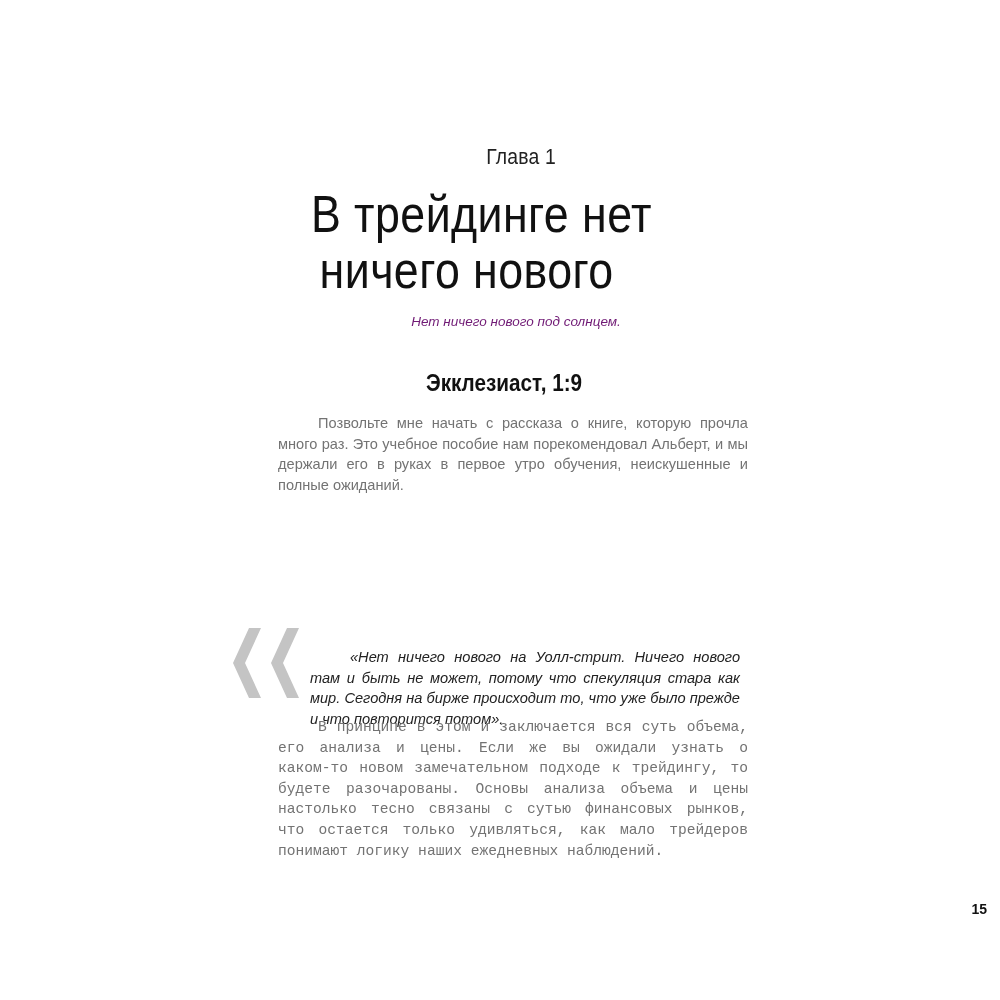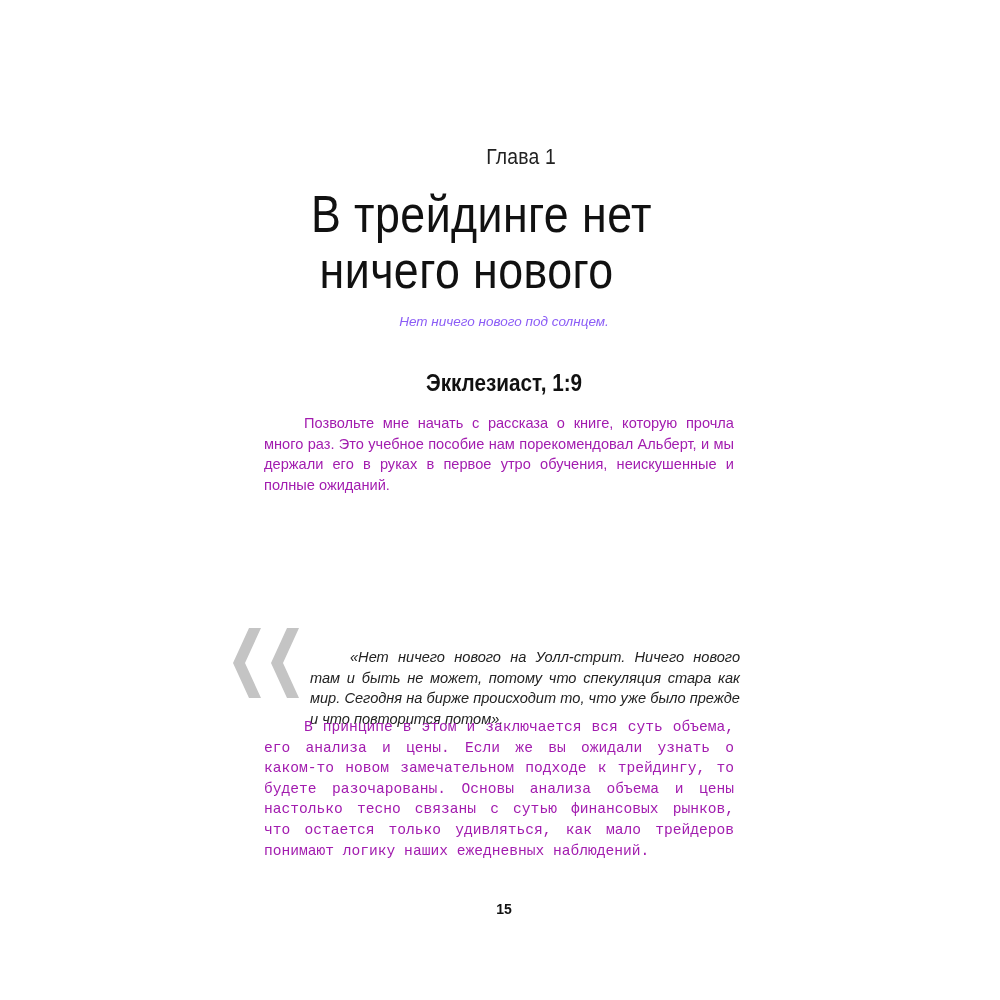--- a/index.html
+++ b/index.html
@@ -16,35 +16,35 @@
       position: absolute; left: 290px; top: 186px; width: 460px;
       font-family: "Liberation Sans", sans-serif; font-weight: 400;
       font-size: 52px; line-height: 56px; color: #111;
       transform-origin: left top; transform: scaleX(0.86);
       letter-spacing: 0.5px;
     }
     .chapter-title .line { display: block; white-space: nowrap; }
     .chapter-title .line2 { padding-left: 10px; }
 
     .epigraph {
-      position: absolute; left: 0; width: 966px; top: 314px;
+      position: absolute; left: 12px; width: 966px; top: 314px;
       text-align: center; font-family: "Liberation Sans", sans-serif;
-      font-style: italic; font-size: 13.5px; color: #8b5cf6;
+      font-style: italic; font-size: 13.5px; color: #701a75;
     }
     .epigraph-source {
       position: absolute; left: 0; width: 966px; top: 370px;
       text-align: center; font-family: "Liberation Sans", sans-serif;
       font-weight: 700; font-size: 23px; color: #111;
       transform: scaleX(0.9);
     }
 
     .body-text {
-      position: absolute; left: 243px; width: 470px;
+      position: absolute; left: 257px; width: 470px;
       font-family: "Liberation Sans", sans-serif; font-size: 14.6px;
-      line-height: 20.6px; color: #a21caf; text-align: justify;
+      line-height: 20.6px; color: #737373; text-align: justify;
       text-align-last: left;
     }
     .body-text .para { margin: 0 0 11px 0; text-indent: 40px; }
 
     .para1 { top: 413px; }
     .para2 { top: 508px; }
     .para3 { top: 717px; font-family: Liberation Mono, monospace; }
 
     .quote-block {
       position: absolute; left: 289px; top: 647px; width: 430px;
@@ -52,21 +52,21 @@
       font-size: 14.6px; line-height: 20.6px; color: #222;
       text-align: justify; text-align-last: left;
       text-indent: 40px;
     }
     .quote-icon {
       position: absolute; left: 212px; top: 628px; width: 68px; height: 70px;
     }
 
     .page-number {
       position: absolute; left: 0; width: 966px; top: 901px;
-      text-align: center; font-family: "Liberation Sans", sans-serif;
+      text-align: right; font-family: "Liberation Sans", sans-serif;
       font-weight: 700; font-size: 14px; color: #111;
     }
   </style>
 </head>
 <body>
 
 <div class="page">
 
   <div class="chapter-label">Глава 1</div>
 

